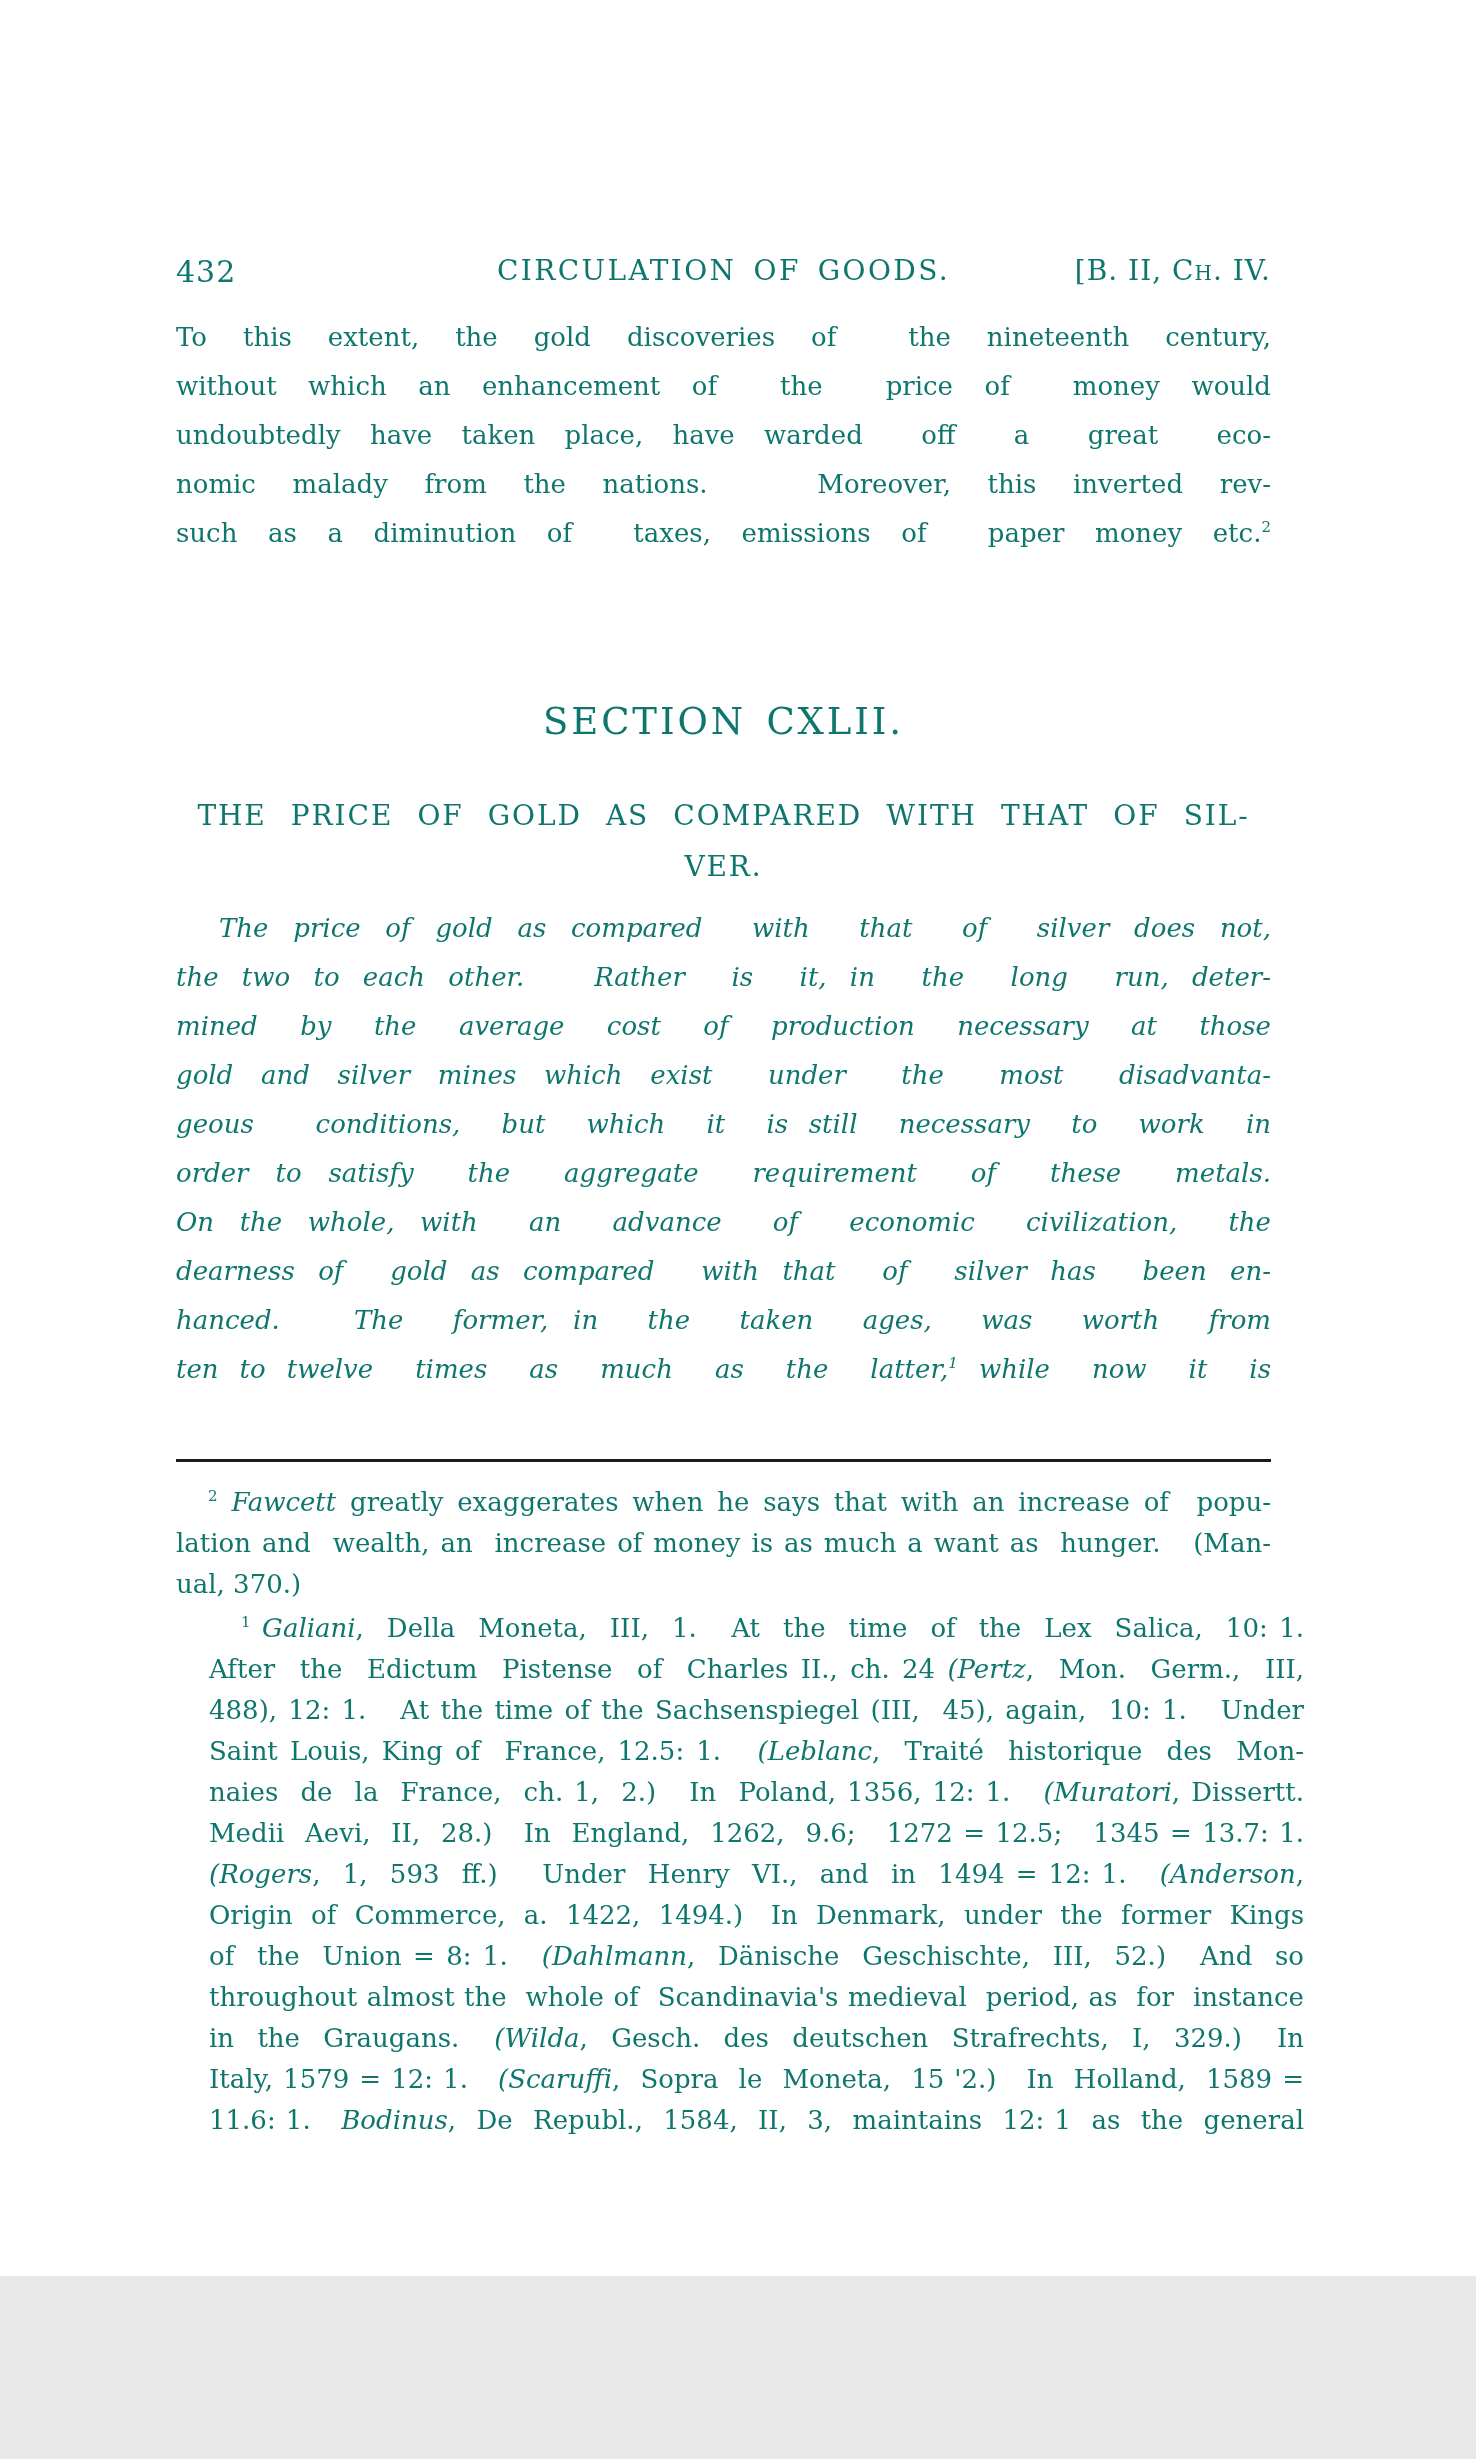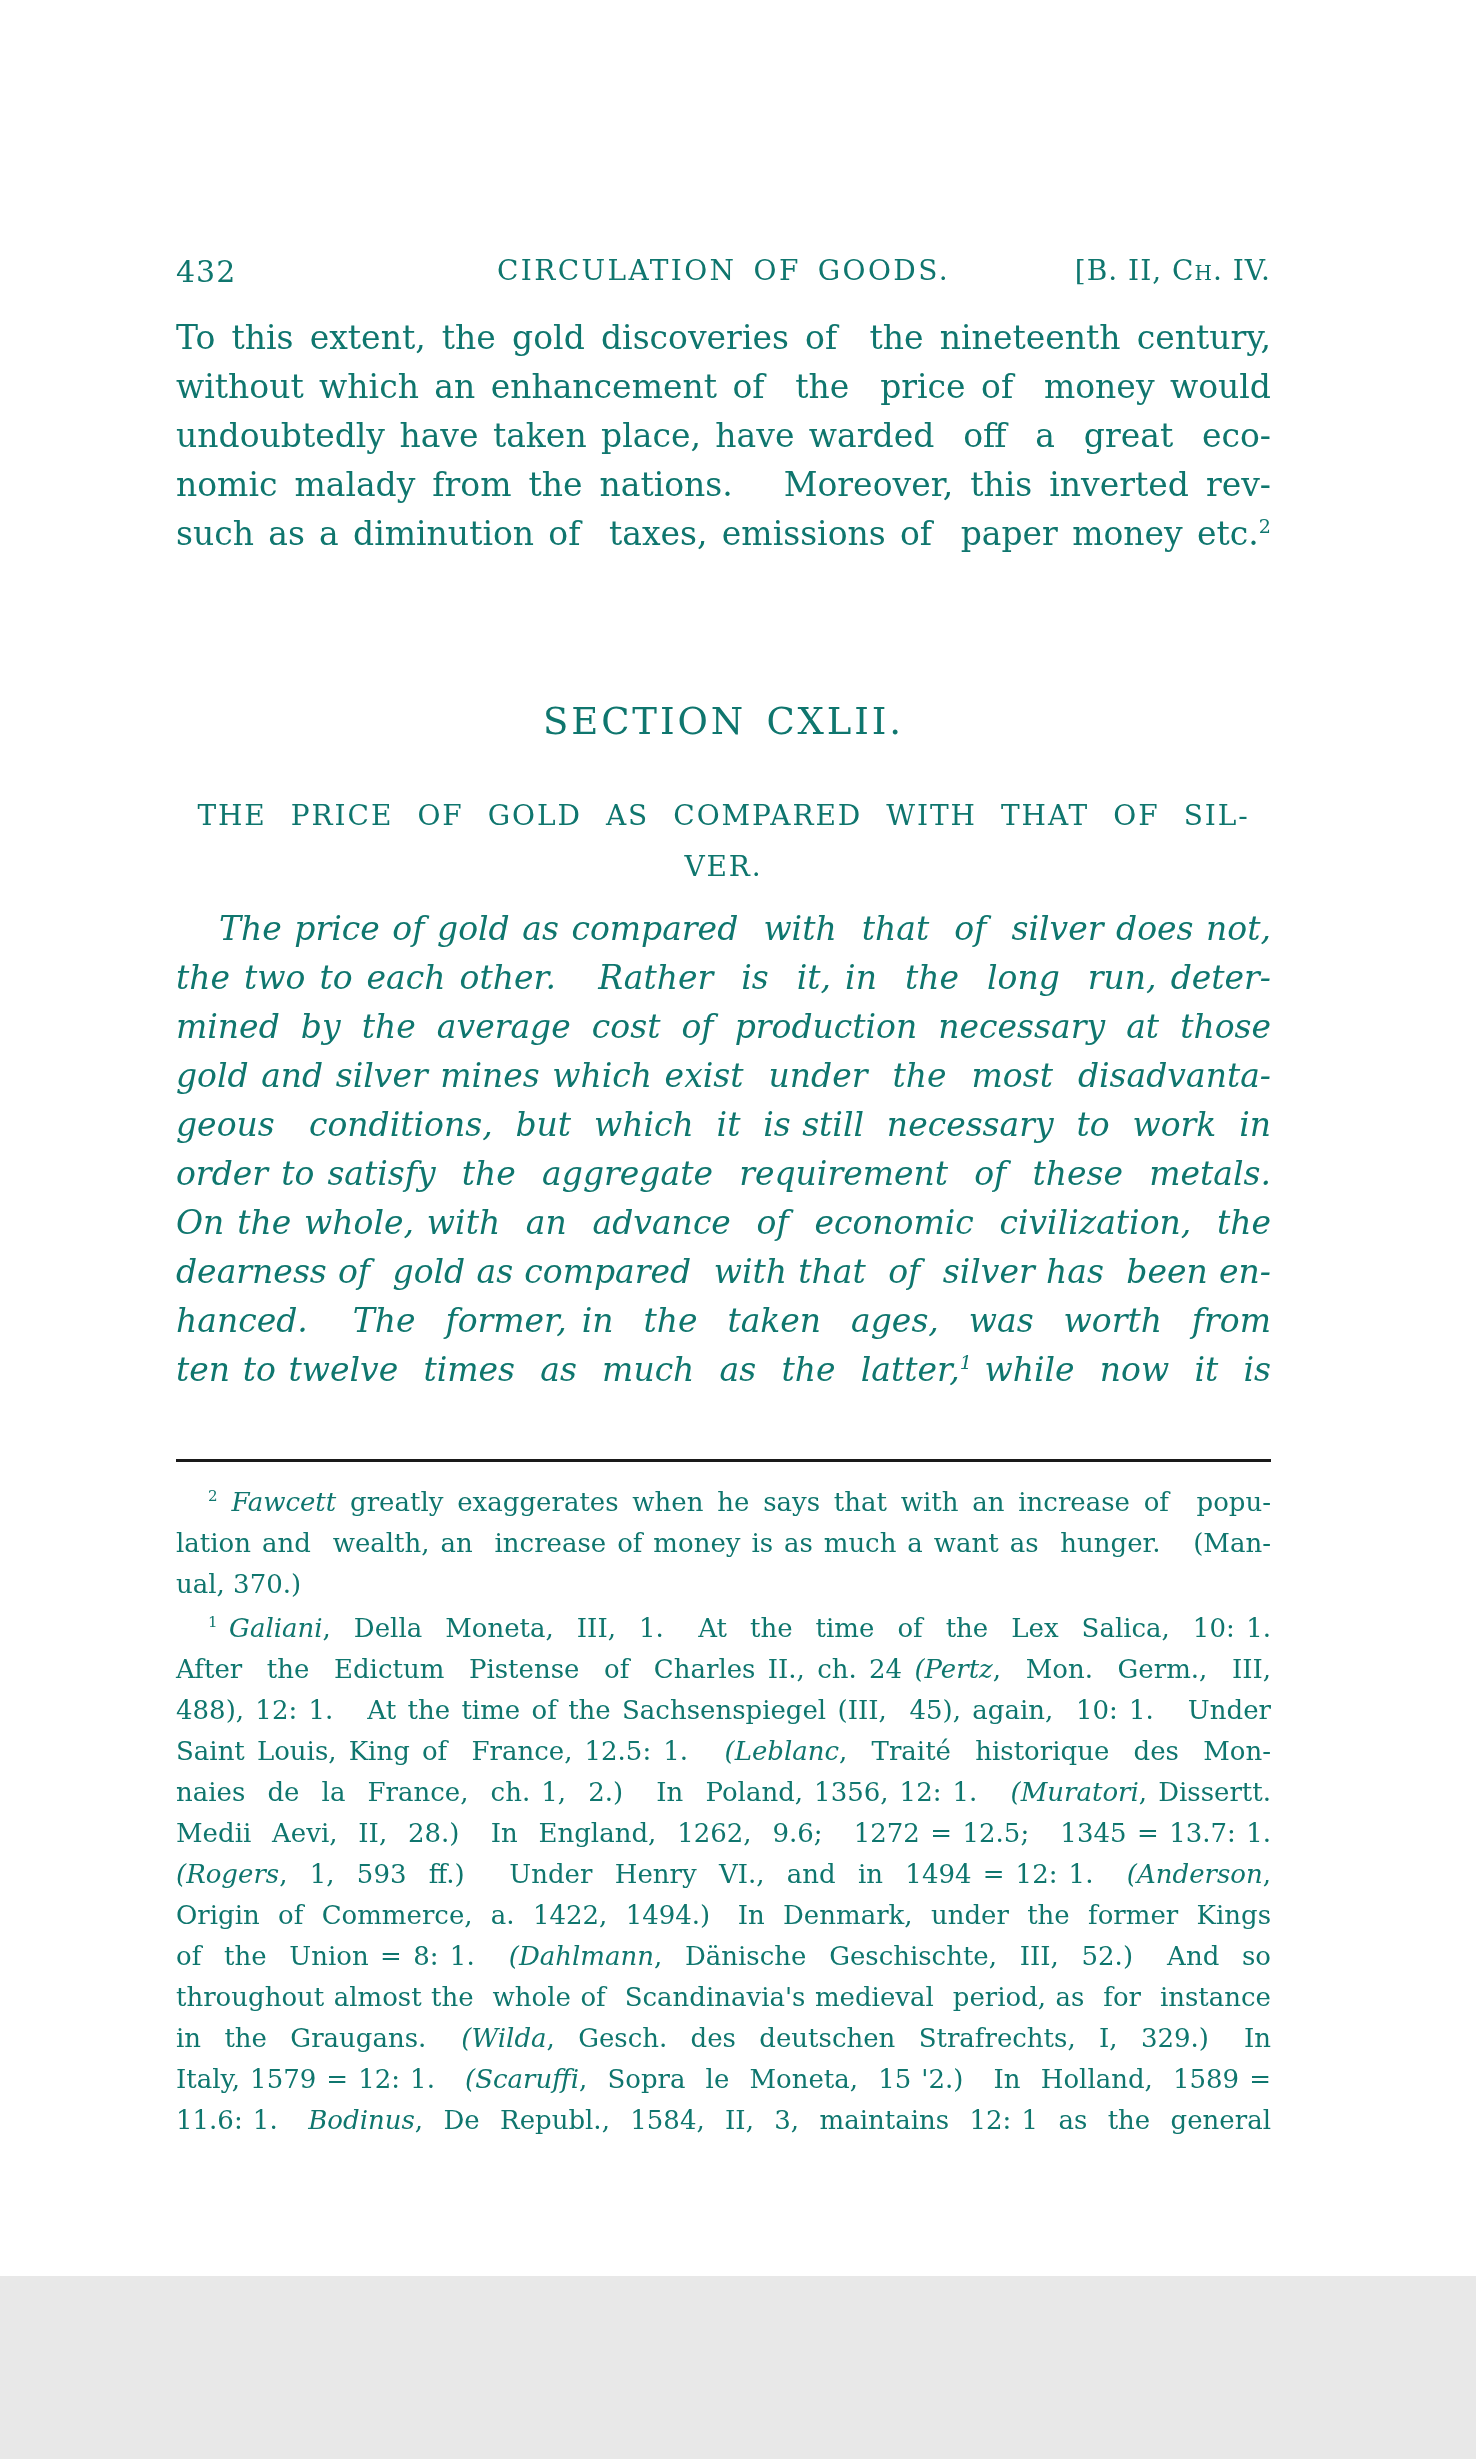--- a/index.html
+++ b/index.html
@@ -11,35 +11,35 @@
     color:#0f766e;
     overflow:hidden;
   }
   .block{position:absolute;left:176px;width:1095px;}
   
   .pagehead{top:254px;height:38px;font-size:28px;}
   .pagehead .pnum{position:absolute;left:0;top:0;font-size:30px;letter-spacing:1px;}
   .pagehead .rtitle{position:absolute;left:0;right:0;top:0;text-align:center;letter-spacing:2.4px;word-spacing:5.8px;}
   .pagehead .chref{position:absolute;right:0;top:0;letter-spacing:1px;font-variant:small-caps;}
   
-  .maintext{font-size:33px;line-height:49px;}
+  .maintext{font-size:26px;line-height:49px;}
   .p1{top:313px;}
   .p2{top:904px;font-style:italic;}
   .tline{white-space:pre-wrap;text-align:justify;}
   .tline.just{text-align-last:justify;}
   .maintext .tline.indent{text-indent:43px;}
   sup{font-size:0.58em;line-height:0;vertical-align:super;}
   
   .secttitle{top:700px;text-align:center;font-size:37px;letter-spacing:2.9px;word-spacing:5.8px;}
   .sectsub{top:790px;text-align:center;font-size:28px;line-height:51px;letter-spacing:1.9px;word-spacing:13.4px;}
   
   .fnrule{top:1459px;border-top:3.8px solid #1a1a1a;height:0;}
   .fntext{font-size:26px;line-height:41px;}
   .fn2{top:1482px;}
-  .fn1{top:1608px;}
+  .fn1{top:1608px;margin-left:33px;}
   .fntext .tline.indent{text-indent:32px;}
 </style>
 </head>
 <body>
 
 <div class="sheet">
 
   <div class="block pagehead">
     <span class="pnum">432</span>
     <span class="rtitle">CIRCULATION OF GOODS.</span>

